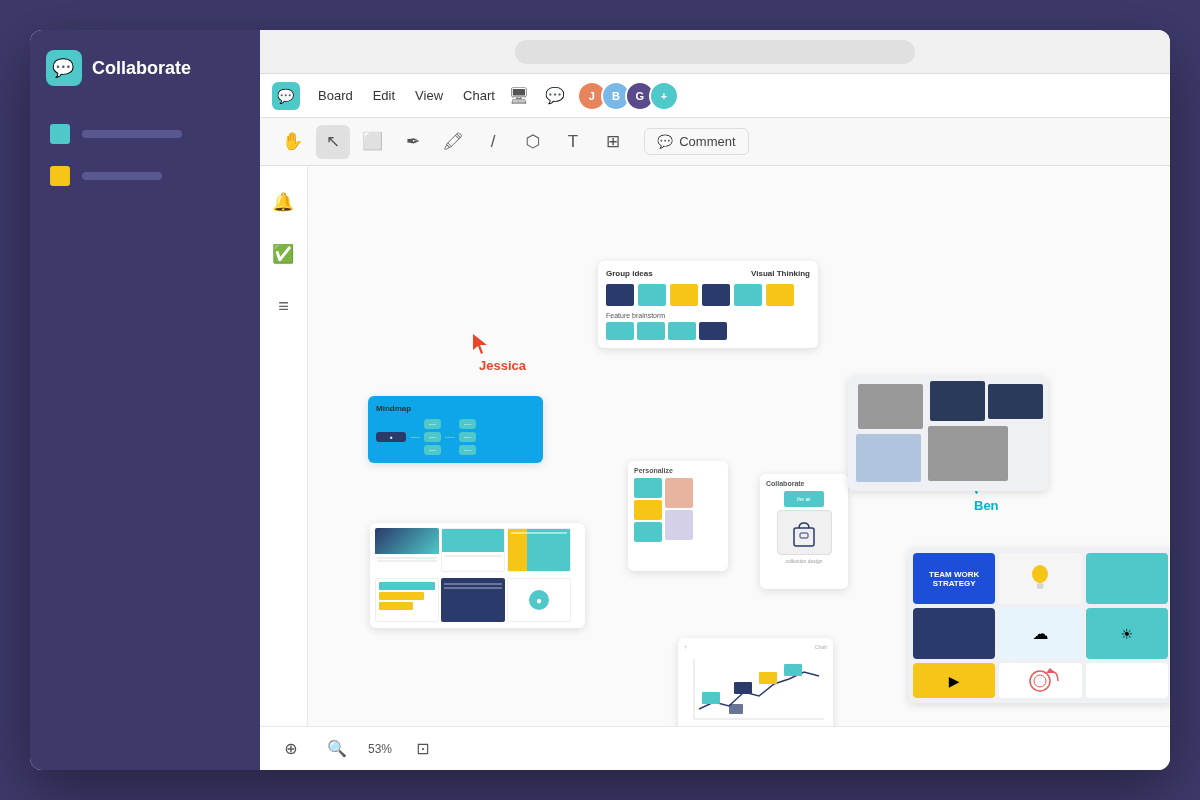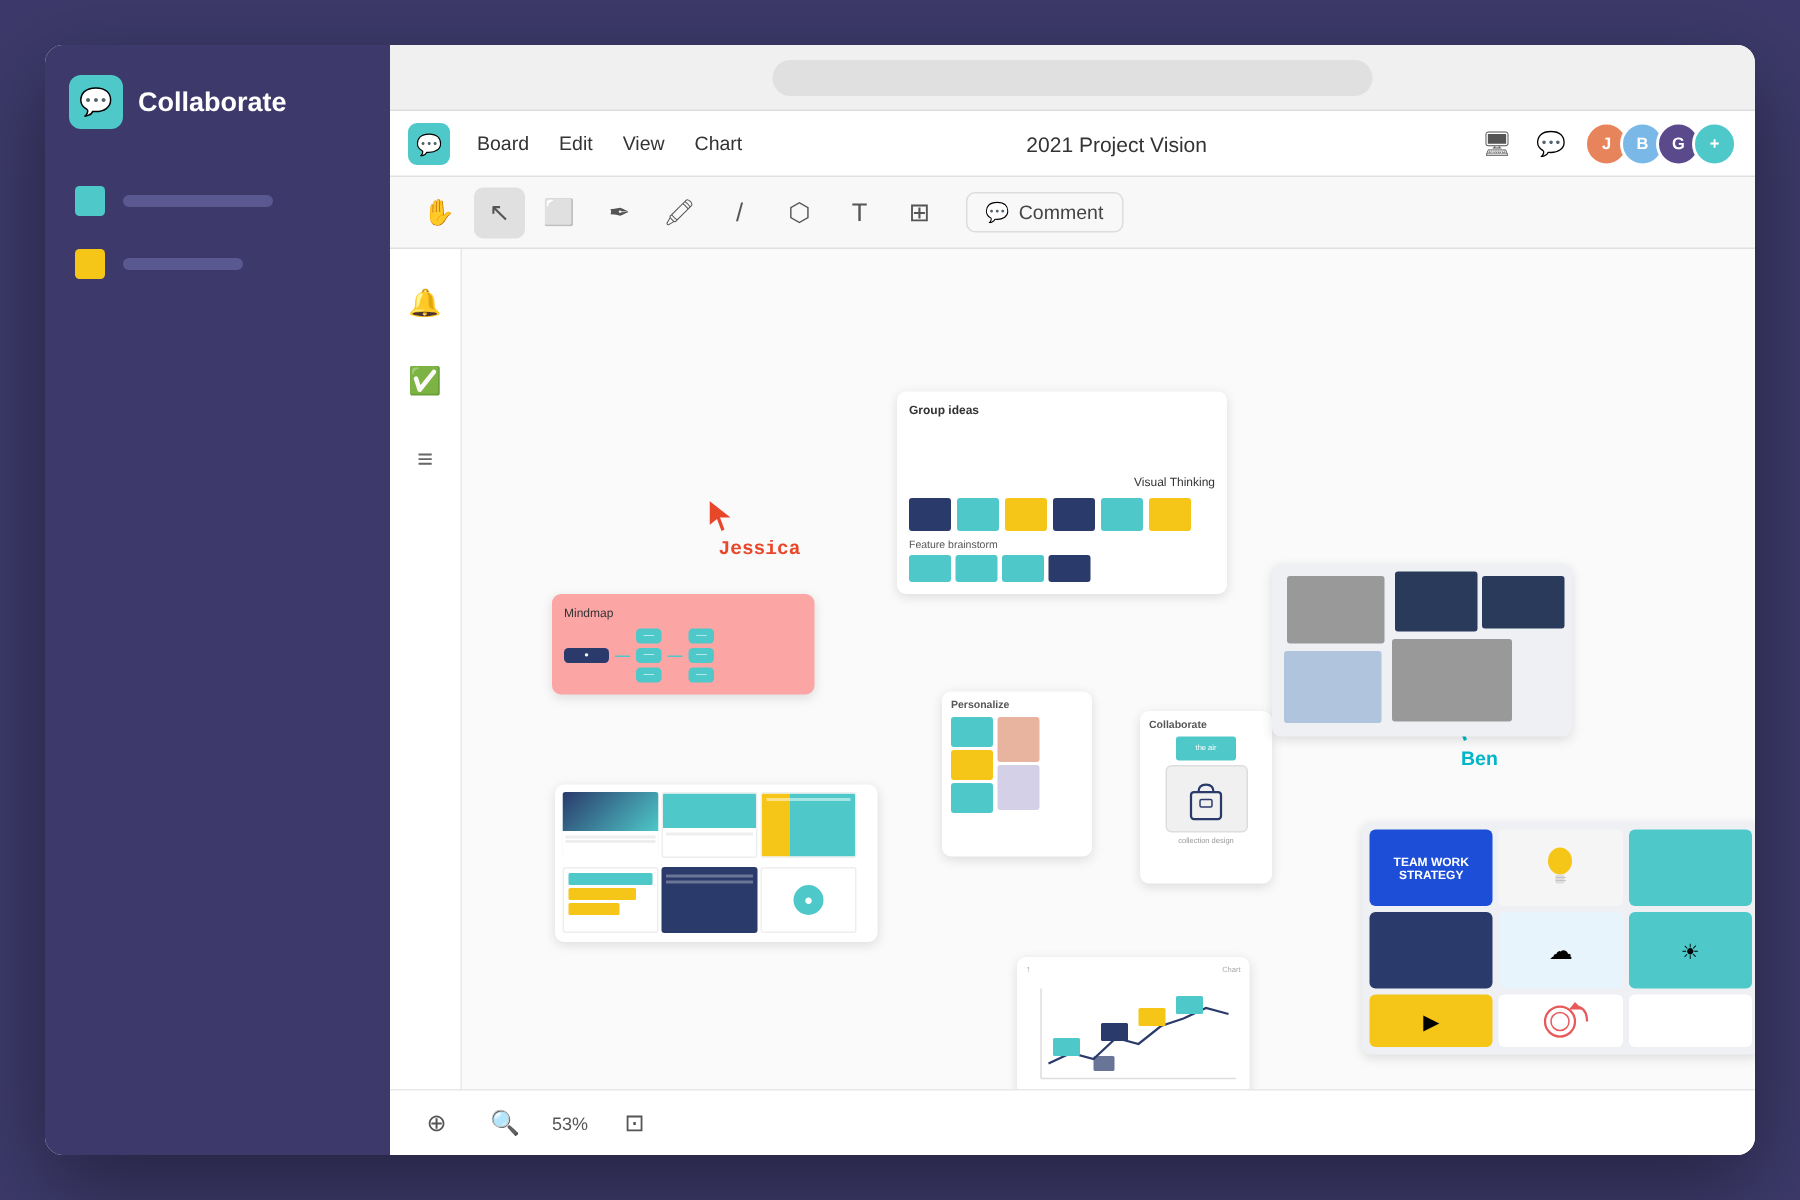--- a/index.html
+++ b/index.html
@@ -239,25 +239,26 @@
     .cursor-name {
       font-size: 14px;
       font-weight: 600;
       padding: 2px 6px;
       border-radius: 4px;
     }
 
     
     .mindmap-card {
       position: absolute;
-      background: #fca5a5;
+      background: #0ea5e9;
       border-radius: 6px;
       box-shadow: 0 2px 8px rgba(0,0,0,0.12);
       padding: 8px;
       width: 175px;
+      font-weight: bold;
     }
     .mindmap-title { font-size: 8px; color: #333; margin-bottom: 6px; }
     .mindmap-nodes { display: flex; align-items: center; gap: 4px; }
     .mnode {
       background: #2a3a6b;
       color: white;
       border-radius: 3px;
       padding: 2px 5px;
       font-size: 5px;
     }
@@ -359,21 +360,20 @@
     <div class="top-bar">
       <input class="top-bar-input" type="text" style="">
     </div>
 
     <div class="menu-bar">
       <div class="menu-logo-icon">💬</div>
       <div class="menu-item">Board</div>
       <div class="menu-item">Edit</div>
       <div class="menu-item">View</div>
       <div class="menu-item">Chart</div>
-      <div class="menu-title">2021 Project Vision</div>
       <div class="menu-right">
         <div class="menu-icon-btn">🖥</div>
         <div class="menu-icon-btn">💬</div>
         <div class="avatar-stack">
           <div class="avatar av1">J</div>
           <div class="avatar av2">B</div>
           <div class="avatar av3">G</div>
           <div class="avatar av4">+</div>
         </div>
       </div>
@@ -398,21 +398,21 @@
     <div class="canvas-area">
 
       <div class="canvas-left-tools">
         <div class="canvas-tool">🔔</div>
         <div class="canvas-tool">✅</div>
         <div class="canvas-tool">≡</div>
       </div>
 
       <div class="canvas-board">
 
-        <div class="cursor-label" style="left: 165px; top: 168px; font-family: Liberation Mono, monospace;">
+        <div class="cursor-label" style="left: 165px; top: 168px;">
           <svg width="16" height="20" viewBox="0 0 16 20" style="margin-bottom:2px;">
             <polygon points="0,0 0,16 5,12 8,20 10,19 7,11 14,11" fill="#e8472a"></polygon>
           </svg>
           <div class="cursor-name" style="color: #e8472a; font-size:13px; font-weight:700;">Jessica</div>
         </div>
 
         <div class="cursor-label" style="left: 660px; top: 308px;">
           <svg width="16" height="20" viewBox="0 0 16 20" style="margin-bottom:2px;">
             <polygon points="0,0 0,16 5,12 8,20 10,19 7,11 14,11" fill="#00b5c8"></polygon>
           </svg>
@@ -434,21 +434,21 @@
               <div class="mnode mnode-teal">──</div>
               <div class="mnode mnode-teal">──</div>
               <div class="mnode mnode-teal">──</div>
             </div>
           </div>
         </div>
 
         <div class="board-card" style="left:290px; top:95px; width:220px; padding:8px;">
           <div style="display:flex; justify-content:space-between; margin-bottom:6px;">
             <span style="font-size:8px; font-weight:600; color:#333;">Group ideas</span>
-            <span style="font-size:8px; font-weight:400; color:#333;margin-top:48px;">Visual Thinking</span>
+            <span style="font-size:8px; font-weight:700; color:#333;">Visual Thinking</span>
           </div>
 
           <div style="display:flex; gap:4px; flex-wrap:wrap;">
             <div style="width:28px;height:22px;background:#2a3a6b;border-radius:2px;"></div>
             <div style="width:28px;height:22px;background:#4ec8c8;border-radius:2px;"></div>
             <div style="width:28px;height:22px;background:#f5c518;border-radius:2px;"></div>
             <div style="width:28px;height:22px;background:#2a3a6b;border-radius:2px;"></div>
             <div style="width:28px;height:22px;background:#4ec8c8;border-radius:2px;"></div>
             <div style="width:28px;height:22px;background:#f5c518;border-radius:2px;"></div>
           </div>

